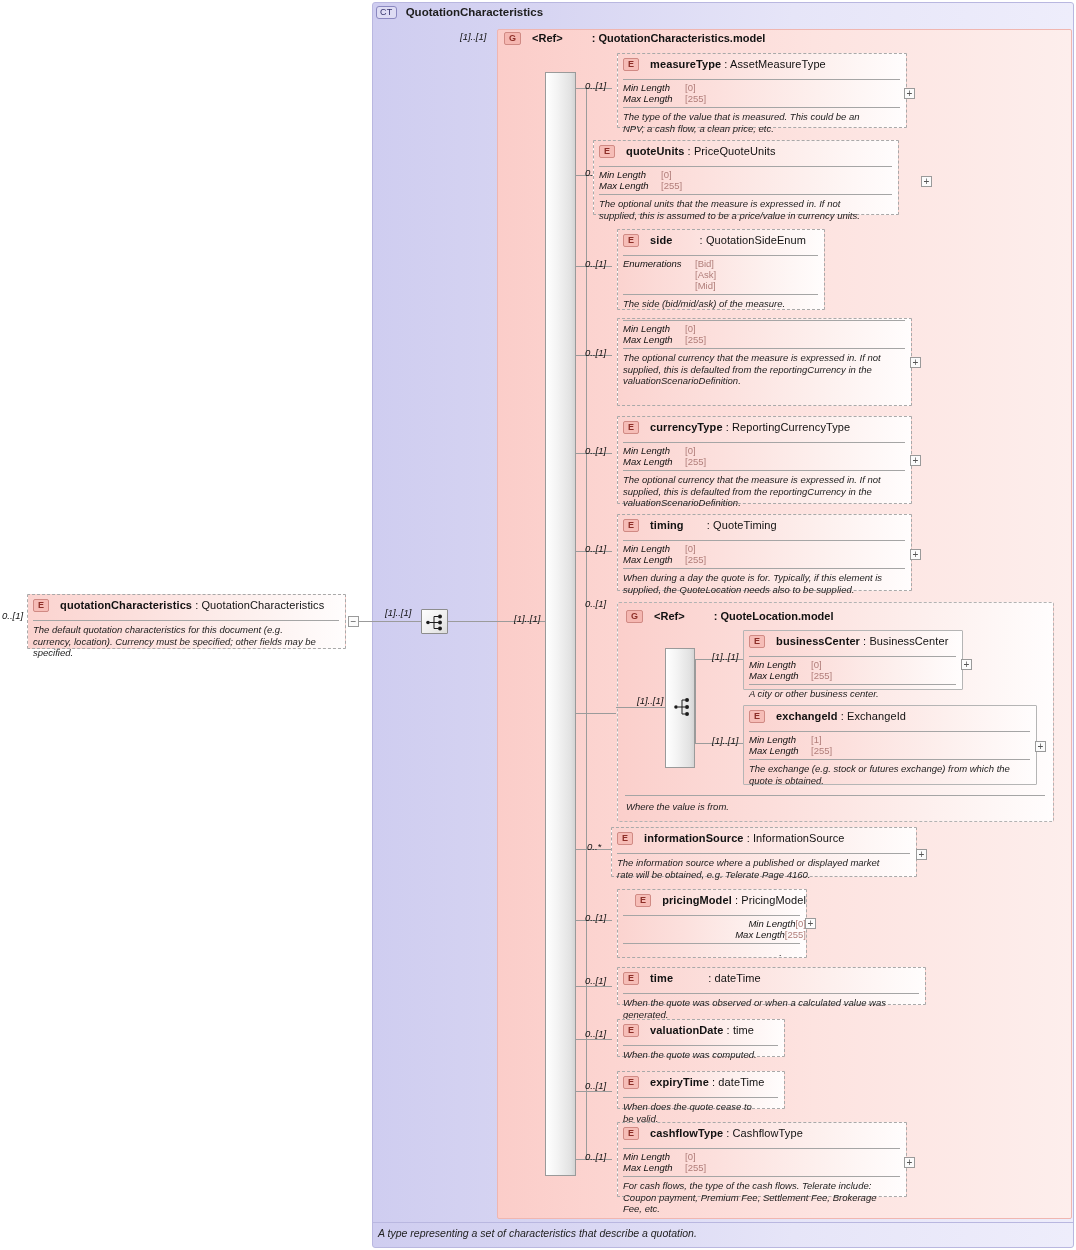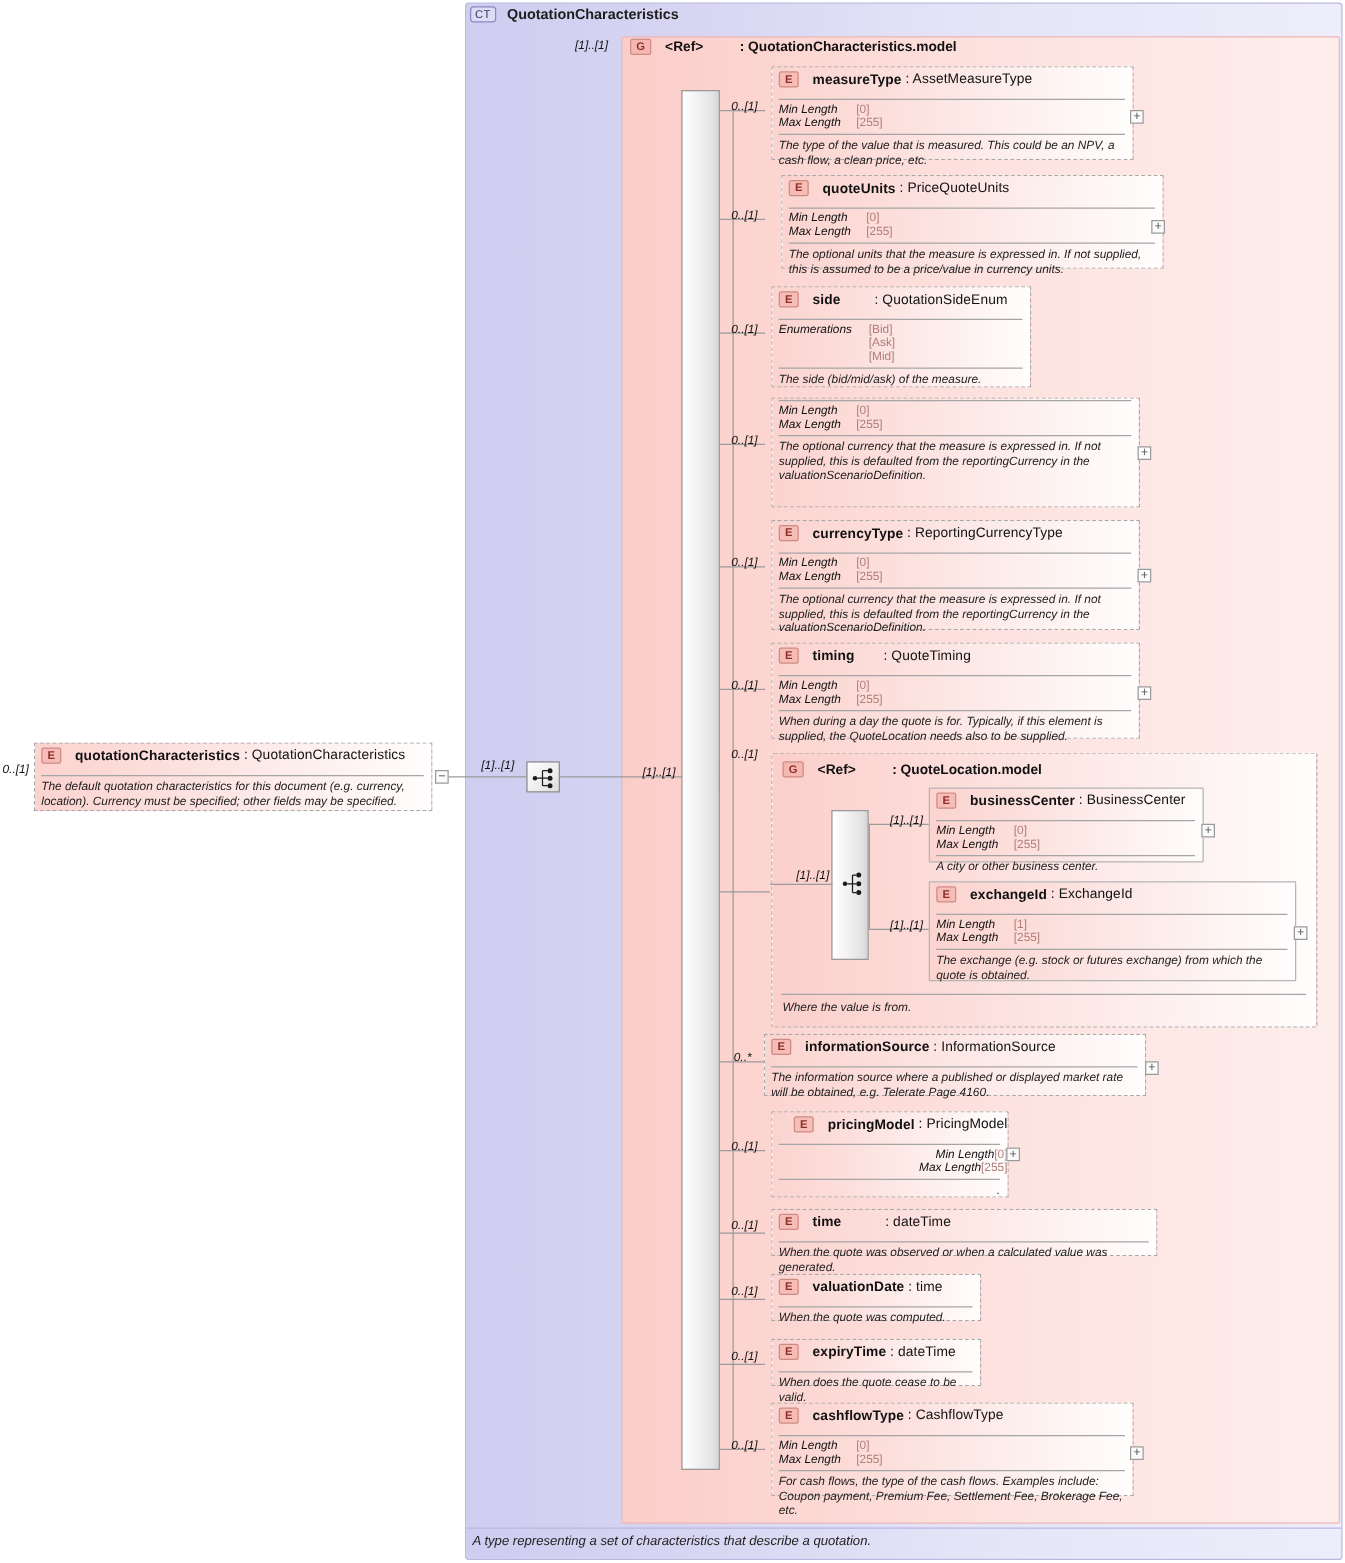--- a/index.html
+++ b/index.html
@@ -74,21 +74,21 @@
     display:inline-block;border:1px solid #d08a84;border-radius:2px;
     background:#f6bdb7;color:#8c2f28;font-size:9px;line-height:11px;
     font-weight:bold;padding:0 4px;vertical-align:middle;
   }
   .ename{font-size:11px;font-weight:bold;margin-left:8px;vertical-align:middle;color:#111;letter-spacing:.1px;}
   .etype{font-size:11px;font-weight:normal;vertical-align:middle;color:#111;letter-spacing:.1px;}
   .sep{height:1px;background:#a5a5a5;margin:1px 6px 0 5px;}
   .facets{padding:2px 0 2px 5px;font-size:9.5px;line-height:11px;}
   .fname{font-style:italic;color:#111;display:inline-block;width:62px;}
   .fval{color:#b07d79;}
-  .edesc{padding:3px 6px 3px 5px;font-style:italic;font-size:9.5px;line-height:11.5px;color:#1c1c1c;}
+  .edesc{padding:3px 24px 3px 5px;font-style:italic;font-size:9.5px;line-height:11.5px;color:#1c1c1c;}
 
   
   #ql-box{
     border:1px dashed #b3b3b3;
     background:linear-gradient(to right,#fbcfcb 0%,#fcdedb 35%,#fdefed 70%,#fffdfd 100%);
     border-radius:2px;
   }
 </style>
 </head>
 <body>
@@ -160,21 +160,21 @@
     <div><span class="fname">Min Length</span><span class="fval">[0]</span></div>
     <div><span class="fname">Max Length</span><span class="fval">[255]</span></div>
   </div>
   <div class="sep"></div>
   <div class="edesc">The type of the value that is measured. This could be an NPV, a cash flow, a clean price, etc.</div>
 </div>
 <div class="abs pmbox" style="left:904px;top:88px;">+</div>
 
 <div class="abs hline" style="left:576px;top:175px;width:36px;"></div>
 <div class="abs card" style="left:585px;top:167px;">0..[1]</div>
-<div class="abs ebox" style="left:625px;top:140px;width:306px;height:75px;">
+<div class="abs ebox" style="left:593px;top:140px;width:306px;height:75px;">
   <div class="ehead">
     <span class="etag">E</span>
     <span class="ename">quoteUnits</span>
     <span class="etype"> <span>:</span> <span>PriceQuoteUnits</span></span>
   </div>
   <div class="sep"></div>
   <div class="facets">
     <div><span class="fname">Min Length</span><span class="fval">[0]</span></div>
     <div><span class="fname">Max Length</span><span class="fval">[255]</span></div>
   </div>
@@ -387,18 +387,18 @@
     <span class="etag">E</span>
     <span class="ename">cashflowType</span>
     <span class="etype"> <span>:</span> <span>CashflowType</span></span>
   </div>
   <div class="sep"></div>
   <div class="facets">
     <div><span class="fname">Min Length</span><span class="fval">[0]</span></div>
     <div><span class="fname">Max Length</span><span class="fval">[255]</span></div>
   </div>
   <div class="sep"></div>
-  <div class="edesc">For cash flows, the type of the cash flows. Examples include: Coupon payment, Premium Fee, Settlement Fee, Brokerage Fee, etc.</div>
+  <div class="edesc">For cash flows, the type of the cash flows. Telerate include: Coupon payment, Premium Fee, Settlement Fee, Brokerage Fee, etc.</div>
 </div>
 <div class="abs pmbox" style="left:904px;top:1157px;">+</div>
 
 <div class="abs" id="ct-footer-line"></div>
 <div class="abs" id="ct-footer">A type representing a set of characteristics that describe a quotation.</div>
 
 </body></html>

